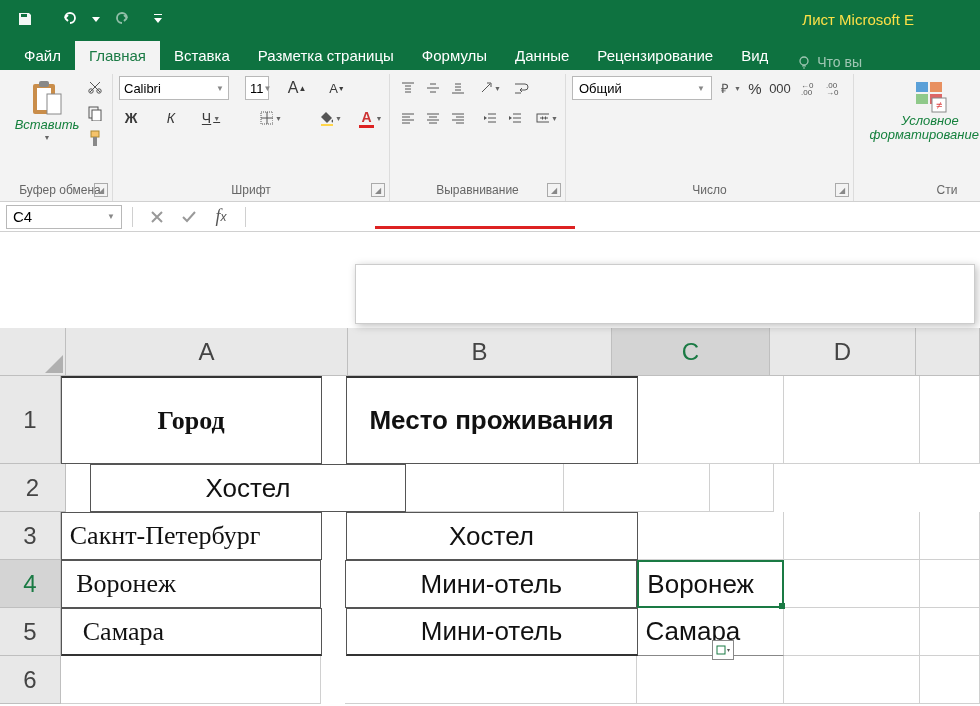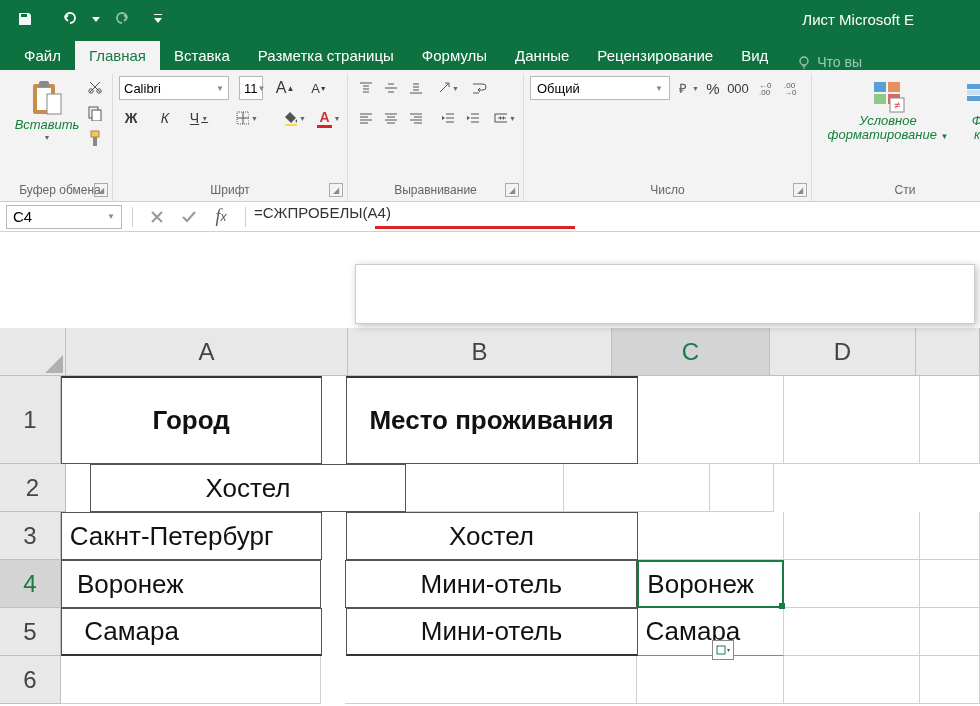--- a/index.html
+++ b/index.html
@@ -1,19 +1,19 @@
 <!DOCTYPE html>
 <html><head>
 <meta charset="utf-8">
 <style>
 * { box-sizing: border-box; margin: 0; padding: 0; font-family: "Segoe UI", Arial, sans-serif; }
 body { background: #fff; width: 980px; height: 706px; overflow: hidden; position: relative; }
 
 
-.titlebar { height: 38px; background: #0e7240; display: flex; align-items: center; color: #ffffff; padding: 0 10px; }
+.titlebar { height: 38px; background: #0e7240; display: flex; align-items: center; color: #fde047; padding: 0 10px; }
 .titlebar .qat { display: flex; align-items: center; gap: 4px; }
 .titlebar .qat-btn { width: 30px; height: 30px; display: flex; align-items: center; justify-content: center; cursor: pointer; }
 .titlebar .qat-sep { width: 8px; }
 .titlebar .win-title { position: absolute; left: 50%; transform: translateX(-50%); font-size: 15px; white-space: nowrap; left: auto; right: 10px; }
 @media (min-width: 900px) { .titlebar .win-title { right: 10px; } }
 
 
 .ribbon-tabs { height: 32px; background: #0e7240; display: flex; align-items: flex-end; padding: 0 10px; }
 .tab { padding: 6px 14px; font-size: 15px; color: #fff; cursor: pointer; }
 .tab.active { background: #f3f3f3; color: #1a7a44; }
@@ -28,21 +28,21 @@
 .group-content { display: flex; align-items: flex-start; gap: 4px; padding-top: 2px; }
 .group .dlg { position: absolute; right: 4px; bottom: 4px; width: 14px; height: 14px; border: 1px solid #aaa; display: flex; align-items: center; justify-content: center; font-size: 8px; color: #888; cursor: pointer; }
 
 .big-btn { display: flex; flex-direction: column; align-items: center; width: 66px; cursor: pointer; padding: 2px; }
 .big-btn .lbl { font-size: 13px; color: #15803d; text-align: center; line-height: 1.1; font-style: italic; }
 .big-btn .drop { font-size: 7px; color: #666; margin-top: 2px; }
 
 .mini-col { display: flex; flex-direction: column; gap: 4px; }
 .mini-btn { width: 22px; height: 22px; display: flex; align-items: center; justify-content: center; cursor: pointer; color: #555; }
 
-.font-row { display: flex; gap: 10px; align-items: flex-end; }
+.font-row { display: flex; gap: 16px; align-items: flex-end; }
 .font-name { width: 110px; height: 24px; border: 1px solid #b8b8b8; background: #fff; font-size: 13px; padding: 0 4px; display: flex; align-items: center; justify-content: space-between; }
 .font-size { width: 24px; height: 24px; border: 1px solid #b8b8b8; background: #fff; font-size: 13px; padding: 0 4px; display: flex; align-items: center; justify-content: space-between; }
 .ctrl-btn { width: 24px; height: 24px; display: flex; align-items: center; justify-content: center; cursor: pointer; font-size: 14px; color: #3a3a3a; border: 1px solid transparent; }
 .ctrl-btn.bold { font-weight: bold; }
 .ctrl-btn.italic { font-style: italic; }
 .ctrl-btn.under { text-decoration: underline; }
 .ctrl-btn .drop { font-size: 7px; margin-left: 2px; color: #666; }
 
 .align-row { display: flex; gap: 1px; }
 .num-fmt { width: 140px; height: 24px; border: 1px solid #b8b8b8; background: #fff; font-size: 13px; padding: 0 6px; display: flex; align-items: center; justify-content: space-between; }
@@ -72,21 +72,21 @@
 .ch-D { width: 146px; }
 .ch-E { width: 64px; }
 
 .row { display: flex; }
 .rh { width: 66px; background: #e8e8e8; border-right: 1px solid #bfbfbf; border-bottom: 1px solid #bfbfbf; display: flex; align-items: center; justify-content: center; font-size: 24px; color: #444; }
 .cell { border-right: 1px solid #d0d0d0; border-bottom: 1px solid #d0d0d0; display: flex; align-items: center; font-size: 26px; color: #111; padding: 0 8px; }
 
 .r1 .rh, .r1 .cell { height: 88px; }
 .rN .rh, .rN .cell { height: 48px; }
 
-.c-A { width: 282px; }
+.c-A { width: 282px; font-family: Liberation Serif, serif; }
 .c-B { width: 316px; margin-left: 24px; }
 .c-C { width: 158px; }
 .c-D { width: 146px; }
 .c-E { width: 64px; }
 
 .center { justify-content: center; text-align: center; }
 .bold-cell { font-weight: 600; }
 
 
 .selected-C4 { border: 2px solid #1a7a44 !important; position: relative; }
@@ -390,21 +390,20 @@
         </svg>
     </div>
     <div class="fbar-btn">
       <svg width="16" height="14">
           <path stroke="#999" stroke-width="2" fill="none" d="M2 7l4 4 8-9"></path>
         </svg>
     </div>
     <div class="fbar-btn" style="font-style:italic;color:#555;font-family:serif;font-size:18px">f<span style="font-size:12px;vertical-align:sub">x</span></div>
   </div>
   <div class="fbar-sep"></div>
-  <div class="formula-input">=СЖПРОБЕЛЫ(A4)</div>
 </div>
 <div class="formula-underline"></div>
 
 <div class="tooltip"></div>
 
 <div class="grid-wrap">
   <div class="col-headers">
     <div class="corner"></div>
     <div class="ch ch-A">A</div>
     <div class="ch ch-B">B</div>

